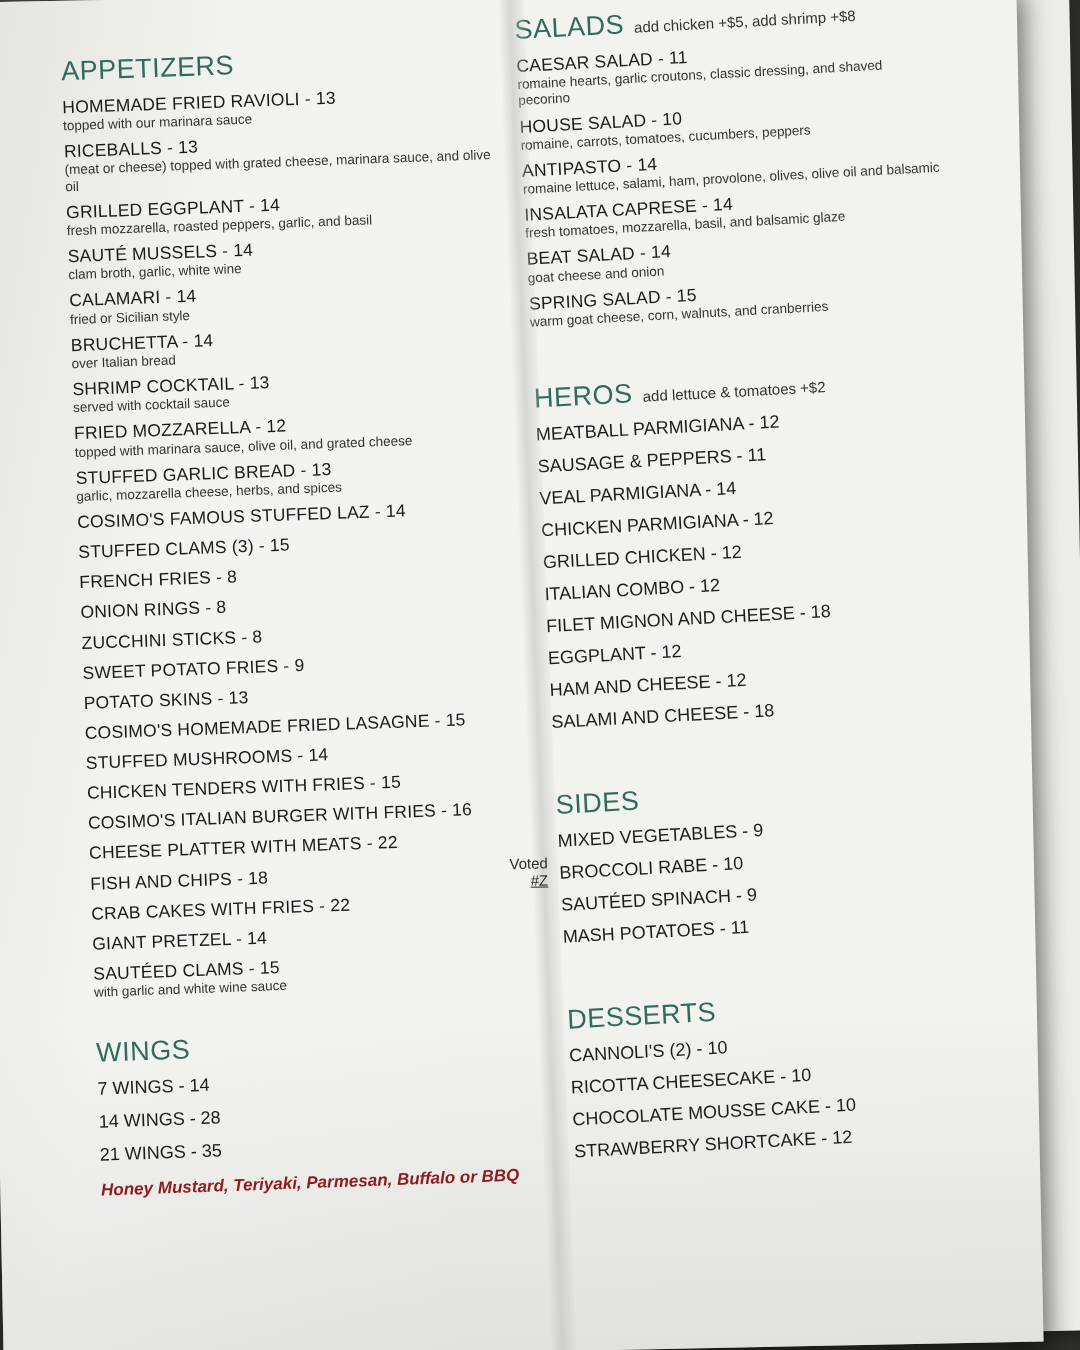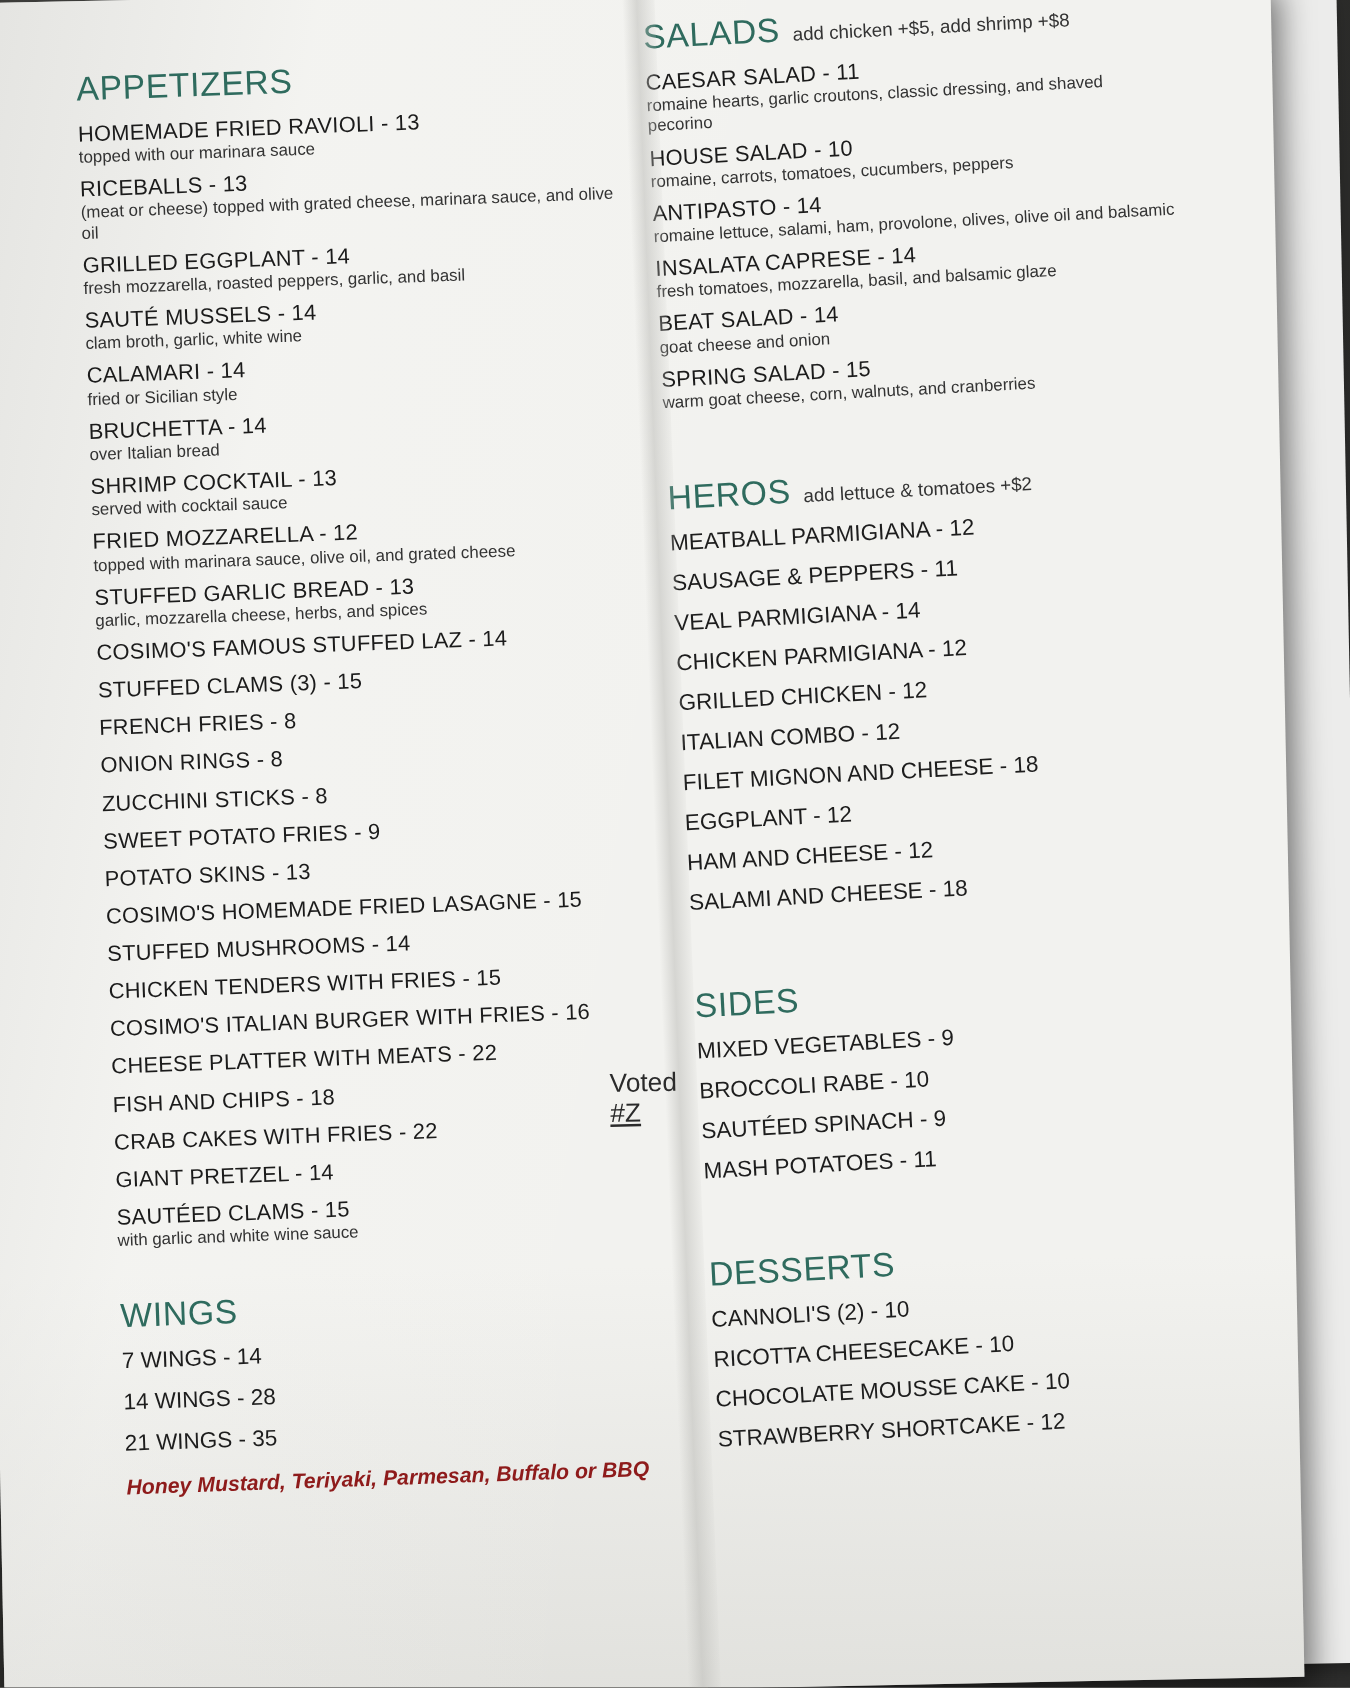--- a/index.html
+++ b/index.html
@@ -113,22 +113,22 @@
     font-weight: bold;
     color: #8e1b1b;
     line-height: 1.35;
   }
 
   .voted {
     position: absolute;
     left: 488px;
     top: 855px;
     width: 60px;
-    text-align: left;
-    font-size: 21px;
+    text-align: right;
+    font-size: 15px;
     color: #2b2b2b;
     transform: rotate(-1deg);
     line-height: 1.15;
   }
   .voted u { text-decoration: underline; }
 
   
   .edge-letters {
     position: absolute;
     left: 12px;

